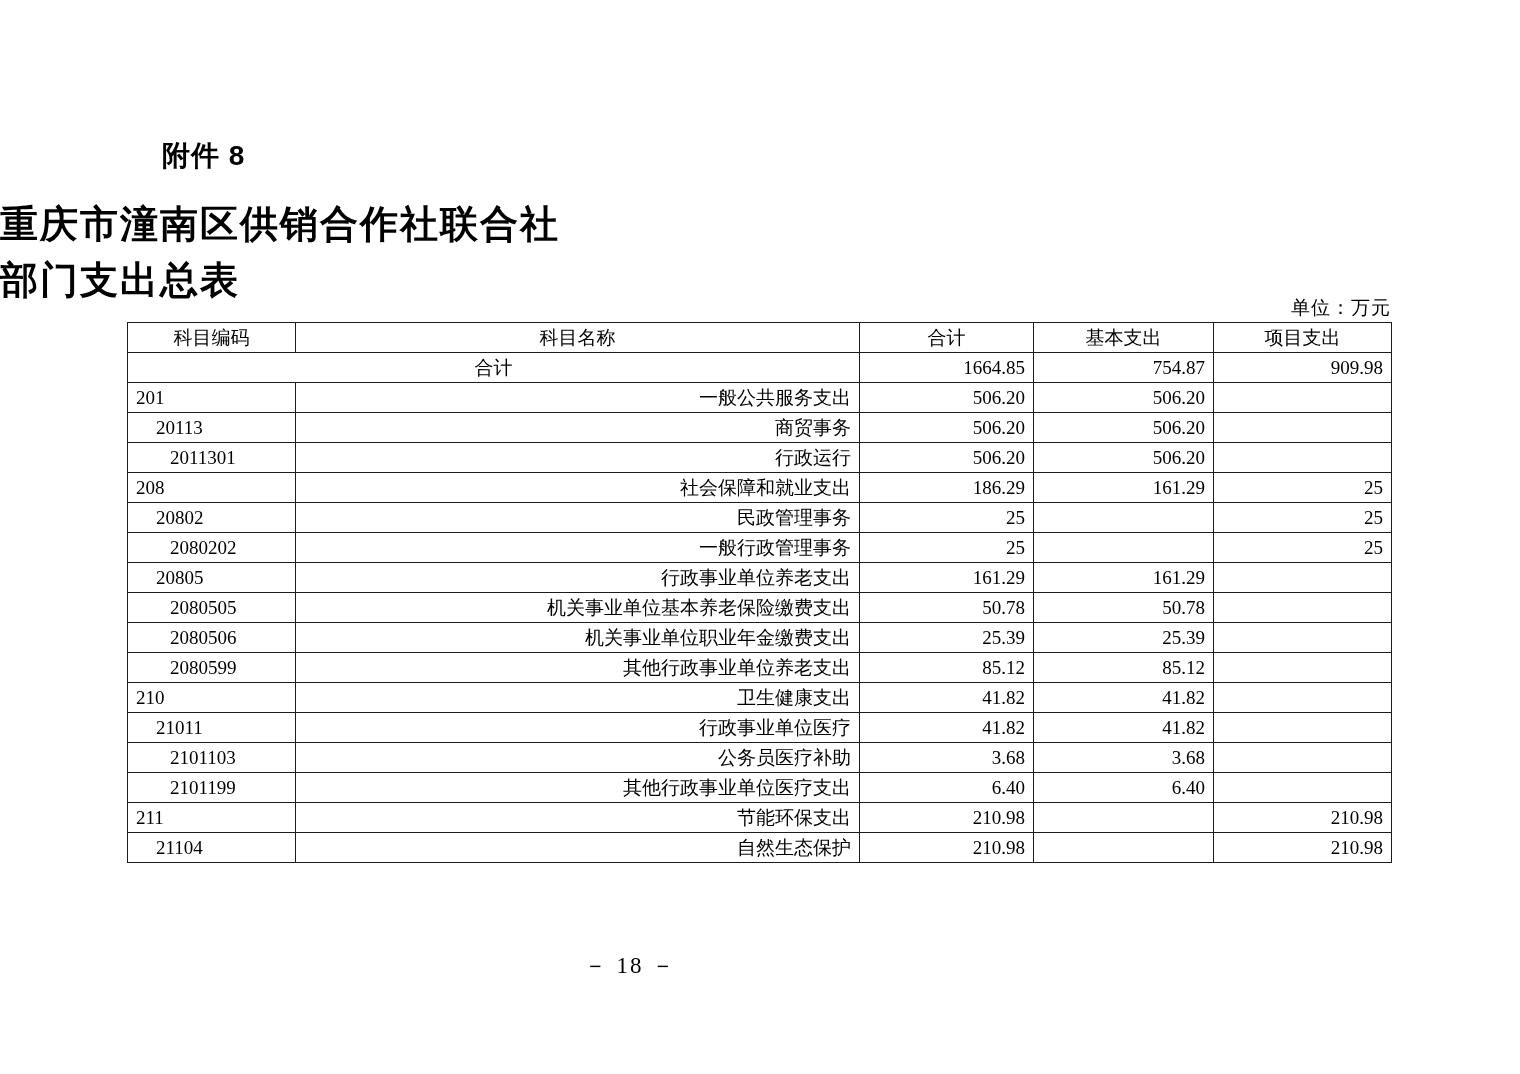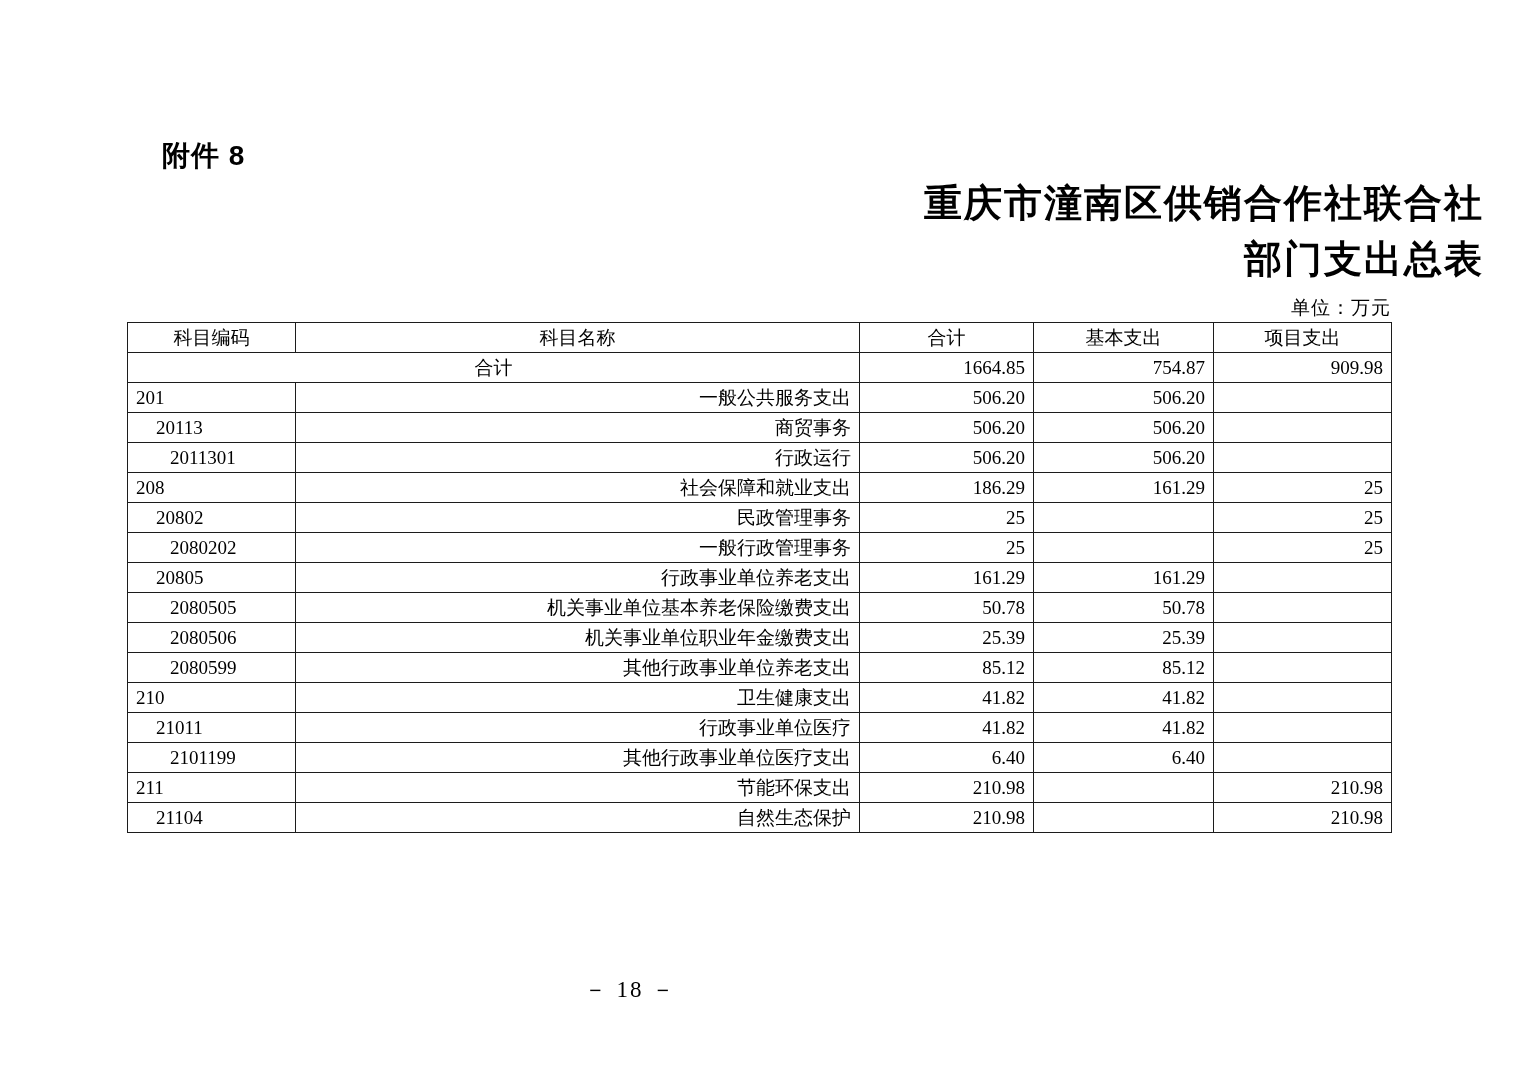--- a/index.html
+++ b/index.html
@@ -10,22 +10,22 @@
     font-family:"Liberation Serif", serif;
     color:#000;
     overflow:hidden;
   }
   .attachment {
     position:absolute; left:133px; top:137px;
     font-family:"Liberation Sans", sans-serif;
     font-weight:bold; font-size:28px; letter-spacing:1px;margin-left:29px;
   }
   .doc-title {
-    position:absolute; left:0; top:175px; width:1484px;
-    text-align:right; font-weight:bold;
+    position:absolute; left:0; top:196px; width:1484px;
+    text-align:left; font-weight:bold;
     font-size:38px; line-height:56px; letter-spacing:2px;
   }
   .unit-note {
     position:absolute; right:129px; top:295px;
     font-size:19px; letter-spacing:1px;
   }
   table.budget {
     position:absolute; left:127px; top:322px;
     width:1264px; border-collapse:collapse; table-layout:fixed;
   }
@@ -41,21 +41,21 @@
   td.name { text-align:right;margin-top:44px; }
   td.code.lv1 { padding-left:8px; }
   td.code.lv2 { padding-left:28px; }
   td.code.lv3 { padding-left:42px; }
   td.name.lv1 { padding-left:14px; }
   td.name.lv2 { padding-left:36px; }
   td.name.lv3 { padding-left:52px; }
   td.total-label { text-align:center; }
   .page-footer {
     position:absolute; left:0; top:950px; width:1260px;
-    text-align:center; font-size:23px; letter-spacing:2px;margin-top:24px;
+    text-align:center; font-size:23px; letter-spacing:2px;
   }
 </style>
 </head>
 <body>
 
 <div class="attachment">附件 8</div>
 
 <div class="doc-title">
   <div>重庆市潼南区供销合作社联合社</div>
   <div>部门支出总表</div>
@@ -165,20 +165,27 @@
     <td class="num"></td>
   </tr>
       <tr>
     <td class="code lv2">21011</td>
     <td class="name lv2">行政事业单位医疗</td>
     <td class="num">41.82</td>
     <td class="num">41.82</td>
     <td class="num"></td>
   </tr>
       <tr>
+    <td class="code lv3">2101103</td>
+    <td class="name lv3">公务员医疗补助</td>
+    <td class="num">3.68</td>
+    <td class="num">3.68</td>
+    <td class="num"></td>
+  </tr>
+      <tr>
     <td class="code lv3">2101199</td>
     <td class="name lv3">其他行政事业单位医疗支出</td>
     <td class="num">6.40</td>
     <td class="num">6.40</td>
     <td class="num"></td>
   </tr>
       <tr>
     <td class="code lv1">211</td>
     <td class="name lv1">节能环保支出</td>
     <td class="num">210.98</td>

